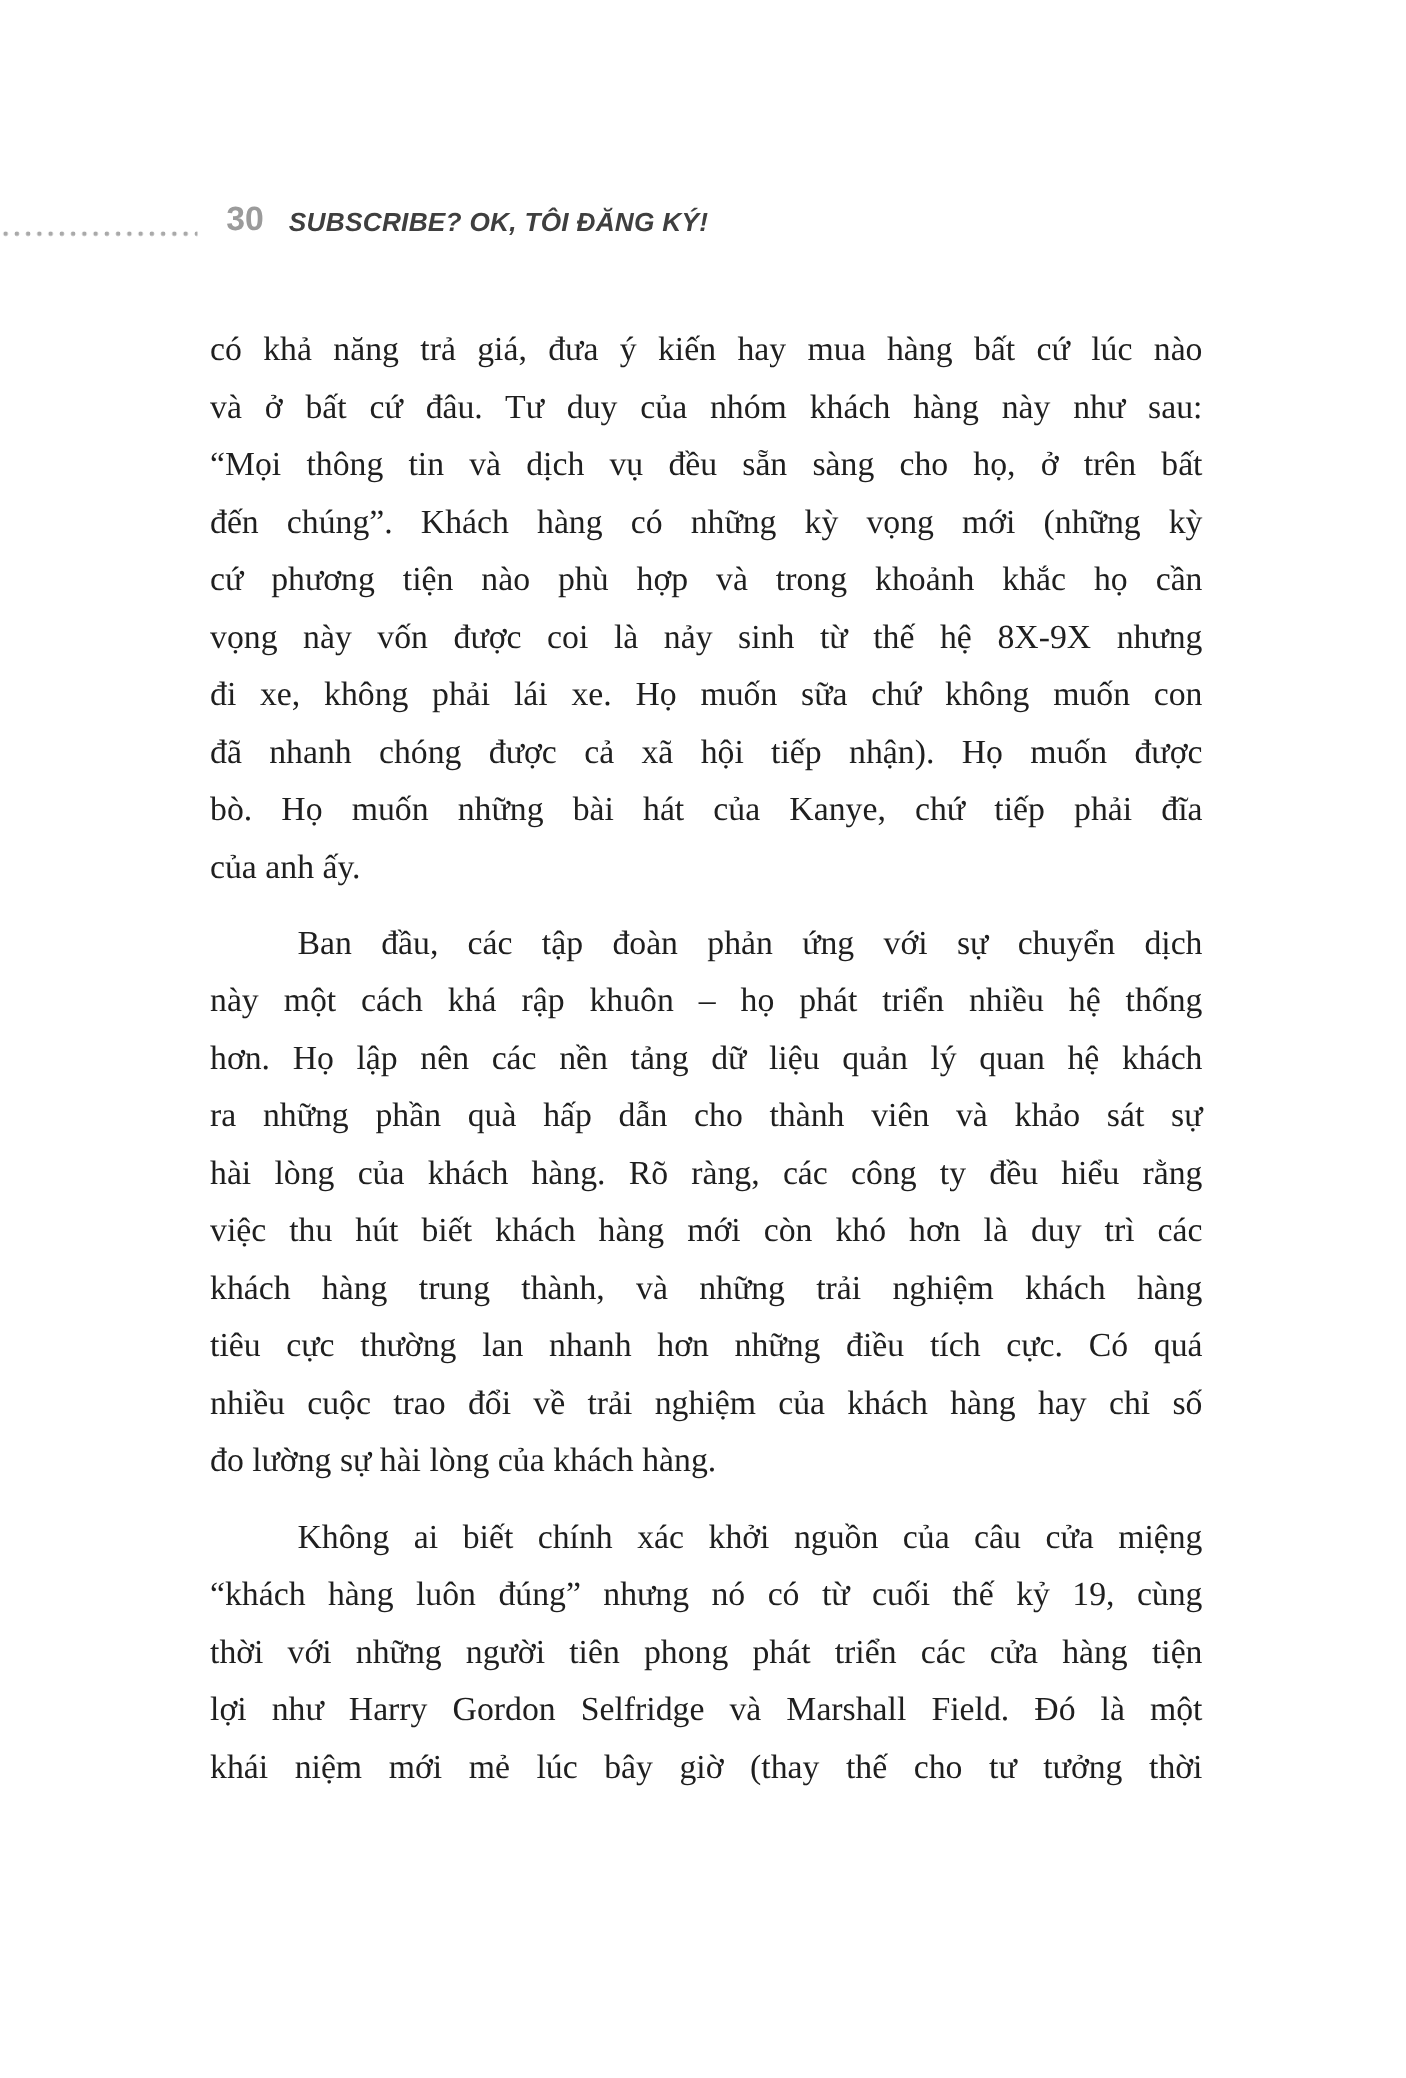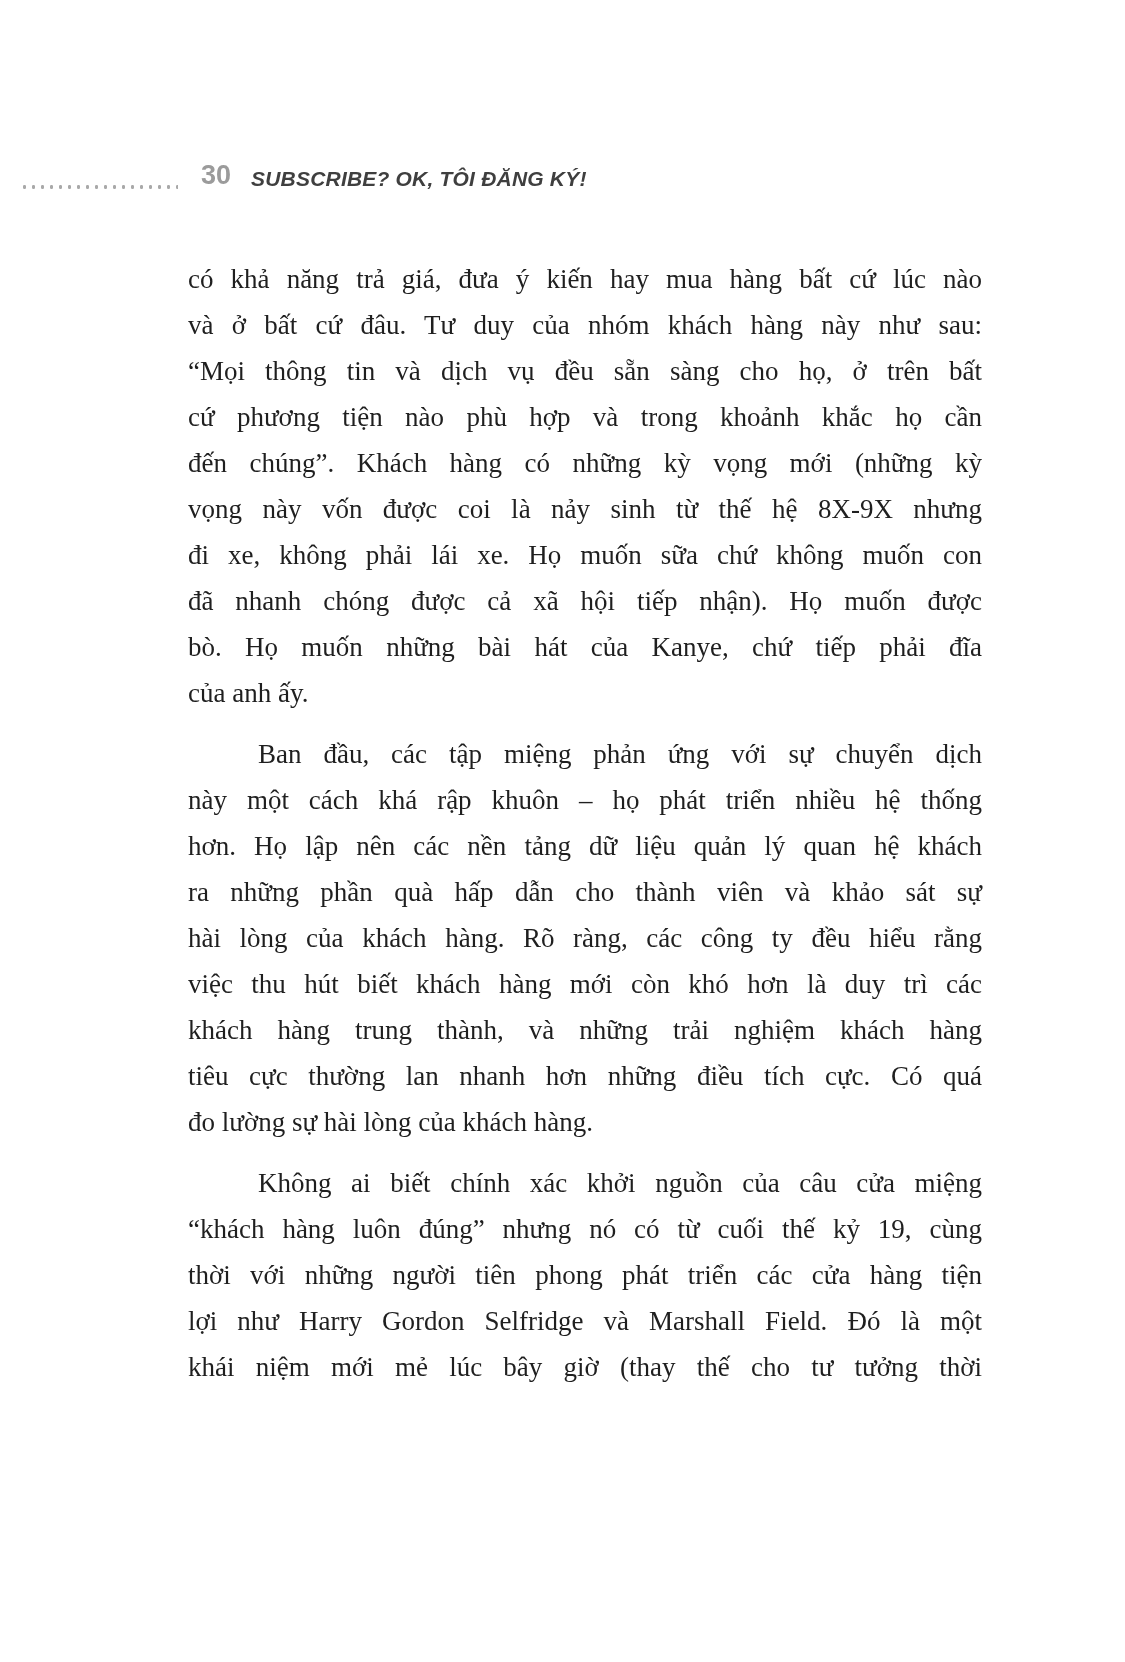--- a/index.html
+++ b/index.html
@@ -4,21 +4,21 @@
 <style>
   html, body { margin: 0; padding: 0; }
   body {
     width: 1125px;
     height: 1662px;
     background: #ffffff;
     position: relative;
     font-family: "Liberation Serif", serif;
     overflow: hidden;
   }
-  .page { position: absolute; inset: 0; background: #ffffff; margin-left: 20px; }
+  .page { position: absolute; inset: 0; background: #ffffff; }
 
   
   .hdr { position: absolute; top: 160px; left: 0; width: 1125px; height: 44px; }
   .dots {
     position: absolute; left: 0; top: 24px; width: 158px; height: 6px;
     background-image: radial-gradient(circle, #a9a9a9 1.7px, rgba(0,0,0,0) 2px);
     background-size: 9px 6px;
     background-repeat: repeat-x;
     background-position: 0 50%;
   }
@@ -58,38 +58,39 @@
     <div class="pagenum">30</div>
     <div class="runtitle">SUBSCRIBE? OK, TÔI ĐĂNG KÝ!</div>
   </div>
 
   <div class="textblock">
 
     <div class="para">
       <div class="ln">có khả năng trả giá, đưa ý kiến hay mua hàng bất cứ lúc nào</div>
       <div class="ln">và ở bất cứ đâu. Tư duy của nhóm khách hàng này như sau:</div>
       <div class="ln">“Mọi thông tin và dịch vụ đều sẵn sàng cho họ, ở trên bất</div>
+      <div class="ln">đến chúng”. Khách hàng có những kỳ vọng mới (những kỳ</div>
       <div class="ln">cứ phương tiện nào phù hợp và trong khoảnh khắc họ cần</div>
-      <div class="ln">đến chúng”. Khách hàng có những kỳ vọng mới (những kỳ</div>
       <div class="ln">vọng này vốn được coi là nảy sinh từ thế hệ 8X-9X nhưng</div>
       <div class="ln">đi xe, không phải lái xe. Họ muốn sữa chứ không muốn con</div>
       <div class="ln">đã nhanh chóng được cả xã hội tiếp nhận). Họ muốn được</div>
       <div class="ln">bò. Họ muốn những bài hát của Kanye, chứ tiếp phải đĩa</div>
       <div class="ln end">của anh ấy.</div>
     </div>
 
     <div class="para">
-      <div class="ln ind">Ban đầu, các tập miệng phản ứng với sự chuyển dịch</div>
+      <div class="ln ind">Ban đầu, các tập đoàn phản ứng với sự chuyển dịch</div>
       <div class="ln">này một cách khá rập khuôn – họ phát triển nhiều hệ thống</div>
       <div class="ln">hơn. Họ lập nên các nền tảng dữ liệu quản lý quan hệ khách</div>
       <div class="ln">ra những phần quà hấp dẫn cho thành viên và khảo sát sự</div>
       <div class="ln">hài lòng của khách hàng. Rõ ràng, các công ty đều hiểu rằng</div>
       <div class="ln">việc thu hút biết khách hàng mới còn khó hơn là duy trì các</div>
       <div class="ln">khách hàng trung thành, và những trải nghiệm khách hàng</div>
       <div class="ln">tiêu cực thường lan nhanh hơn những điều tích cực. Có quá</div>
+      <div class="ln">nhiều cuộc trao đổi về trải nghiệm của khách hàng hay chỉ số</div>
       <div class="ln end">đo lường sự hài lòng của khách hàng.</div>
     </div>
 
     <div class="para">
       <div class="ln ind">Không ai biết chính xác khởi nguồn của câu cửa miệng</div>
       <div class="ln">“khách hàng luôn đúng” nhưng nó có từ cuối thế kỷ 19, cùng</div>
       <div class="ln">thời với những người tiên phong phát triển các cửa hàng tiện</div>
       <div class="ln">lợi như Harry Gordon Selfridge và Marshall Field. Đó là một</div>
       <div class="ln">khái niệm mới mẻ lúc bây giờ (thay thế cho tư tưởng thời</div>
     </div>

